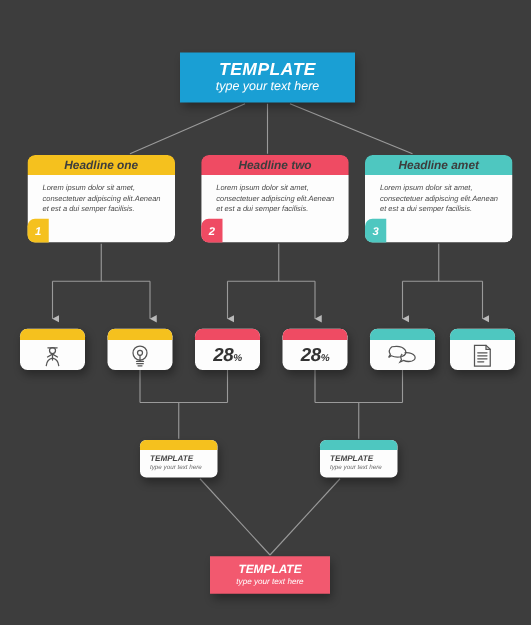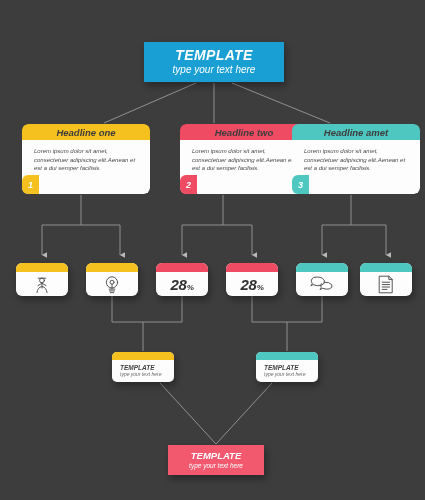--- a/index.html
+++ b/index.html
@@ -40,22 +40,22 @@
   .card .body p{
     margin:0;font-size:6px;font-style:italic;color:#4a4a4a;line-height:8.6px;
   }
   .card .num{
     position:absolute;left:0;bottom:0;width:17px;height:19px;
     border-radius:6px 0 0 6px;
     display:flex;align-items:center;justify-content:center;
     font-size:9px;font-style:italic;font-weight:bold;color:#ffffff;
     z-index:2;
   }
-  .card .clip{position:absolute;left:0;top:0;width:128px;height:70px;border-radius:6px;overflow:hidden;}
-  .c1{left:22px;} .c2{left:180px;} .c3{left:292px;}
+  .card .clip{position:absolute;left:0;top:0;width:118px;height:70px;border-radius:6px;overflow:hidden;}
+  .c1{left:22px;} .c2{left:161px;} .c3{left:292px;}
 
   
   .ibox{width:52px;height:33px;top:263px;border-radius:6px;overflow:hidden;background:#fdfdfd;}
   .ibox .bar{height:9px;width:100%;}
   .ibox .cont{height:24px;display:flex;align-items:center;justify-content:center;}
   .pct{font-size:15px;font-weight:bold;font-style:italic;color:#333333;letter-spacing:-.3px;}
   .pct span{font-size:8px;}
   .i1{left:16px;} .i2{left:86px;} .i3{left:156px;}
   .i4{left:226px;} .i5{left:296px;} .i6{left:360px;}
 

